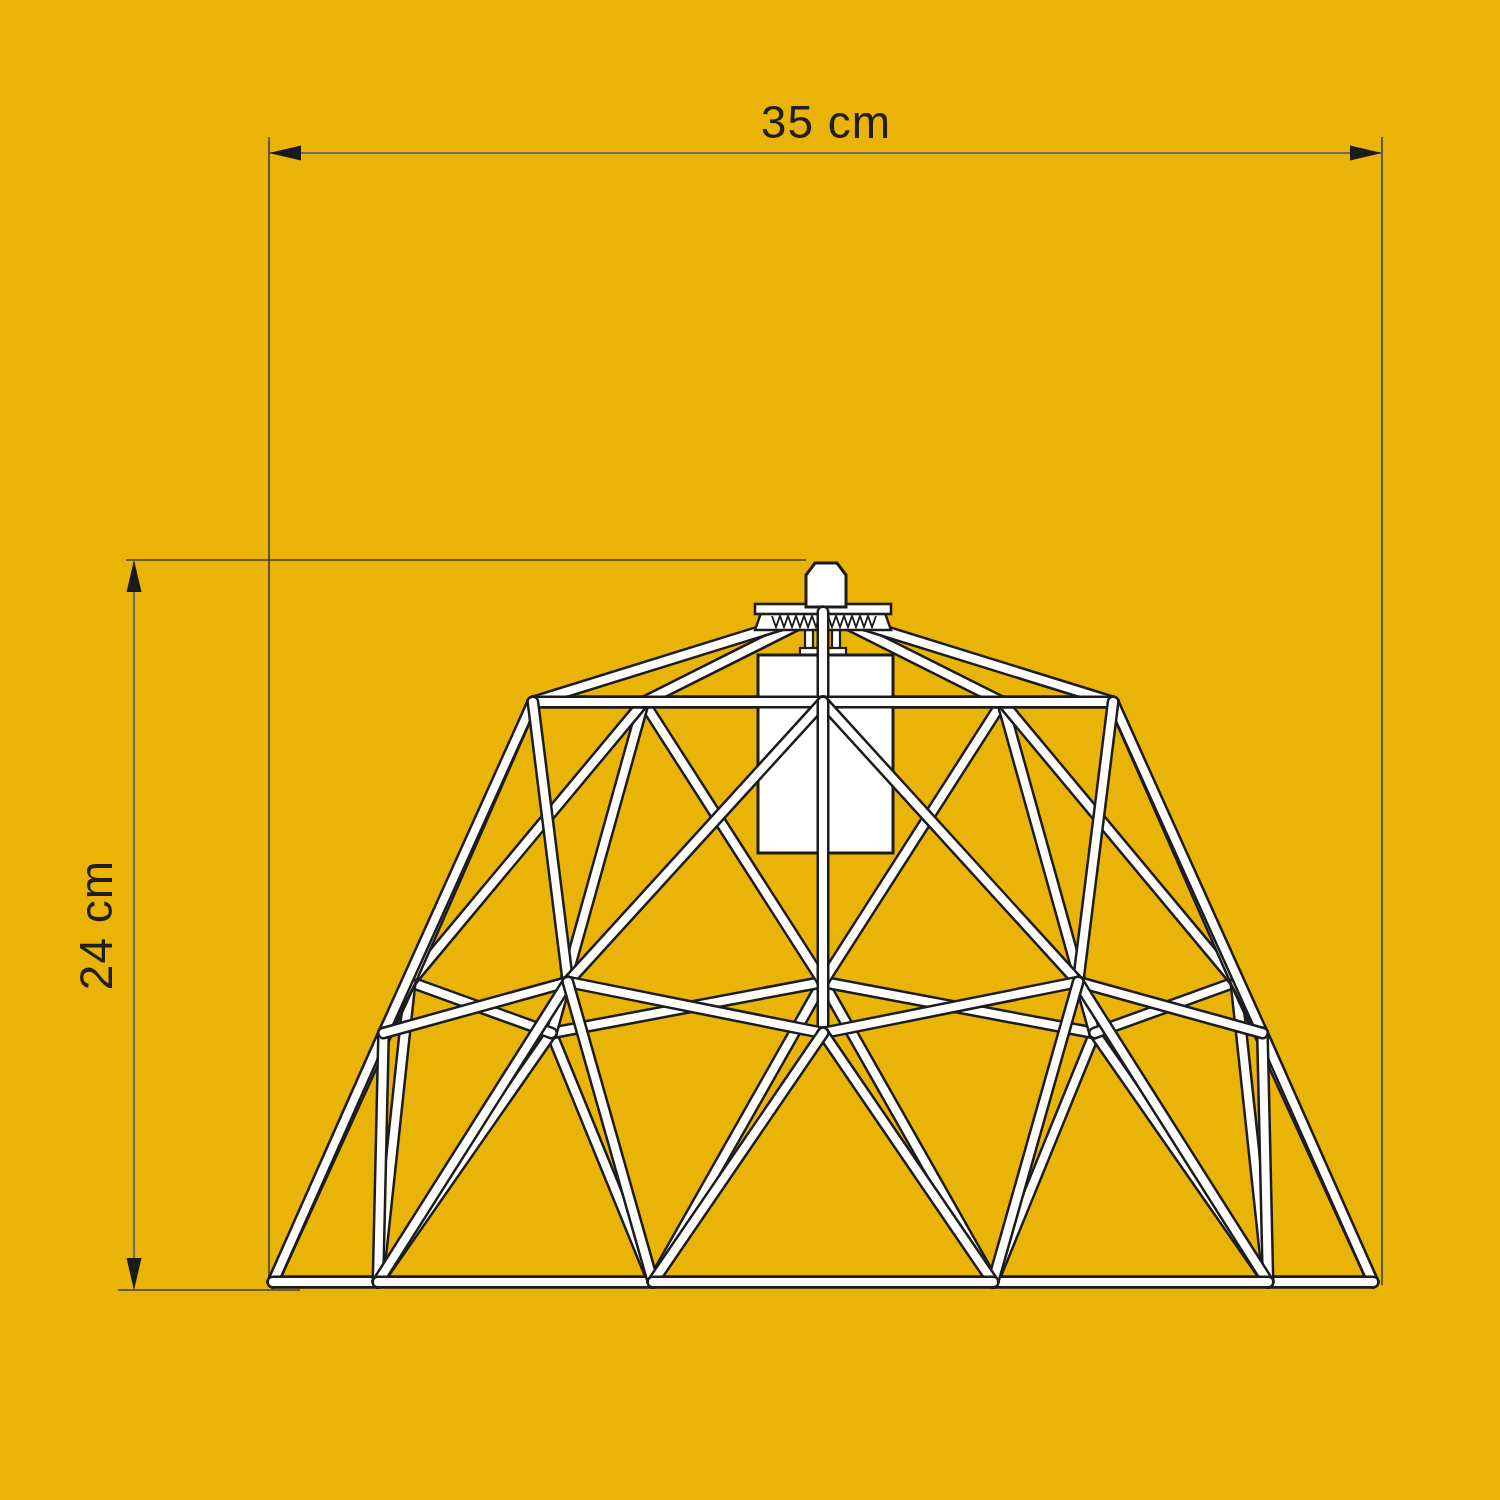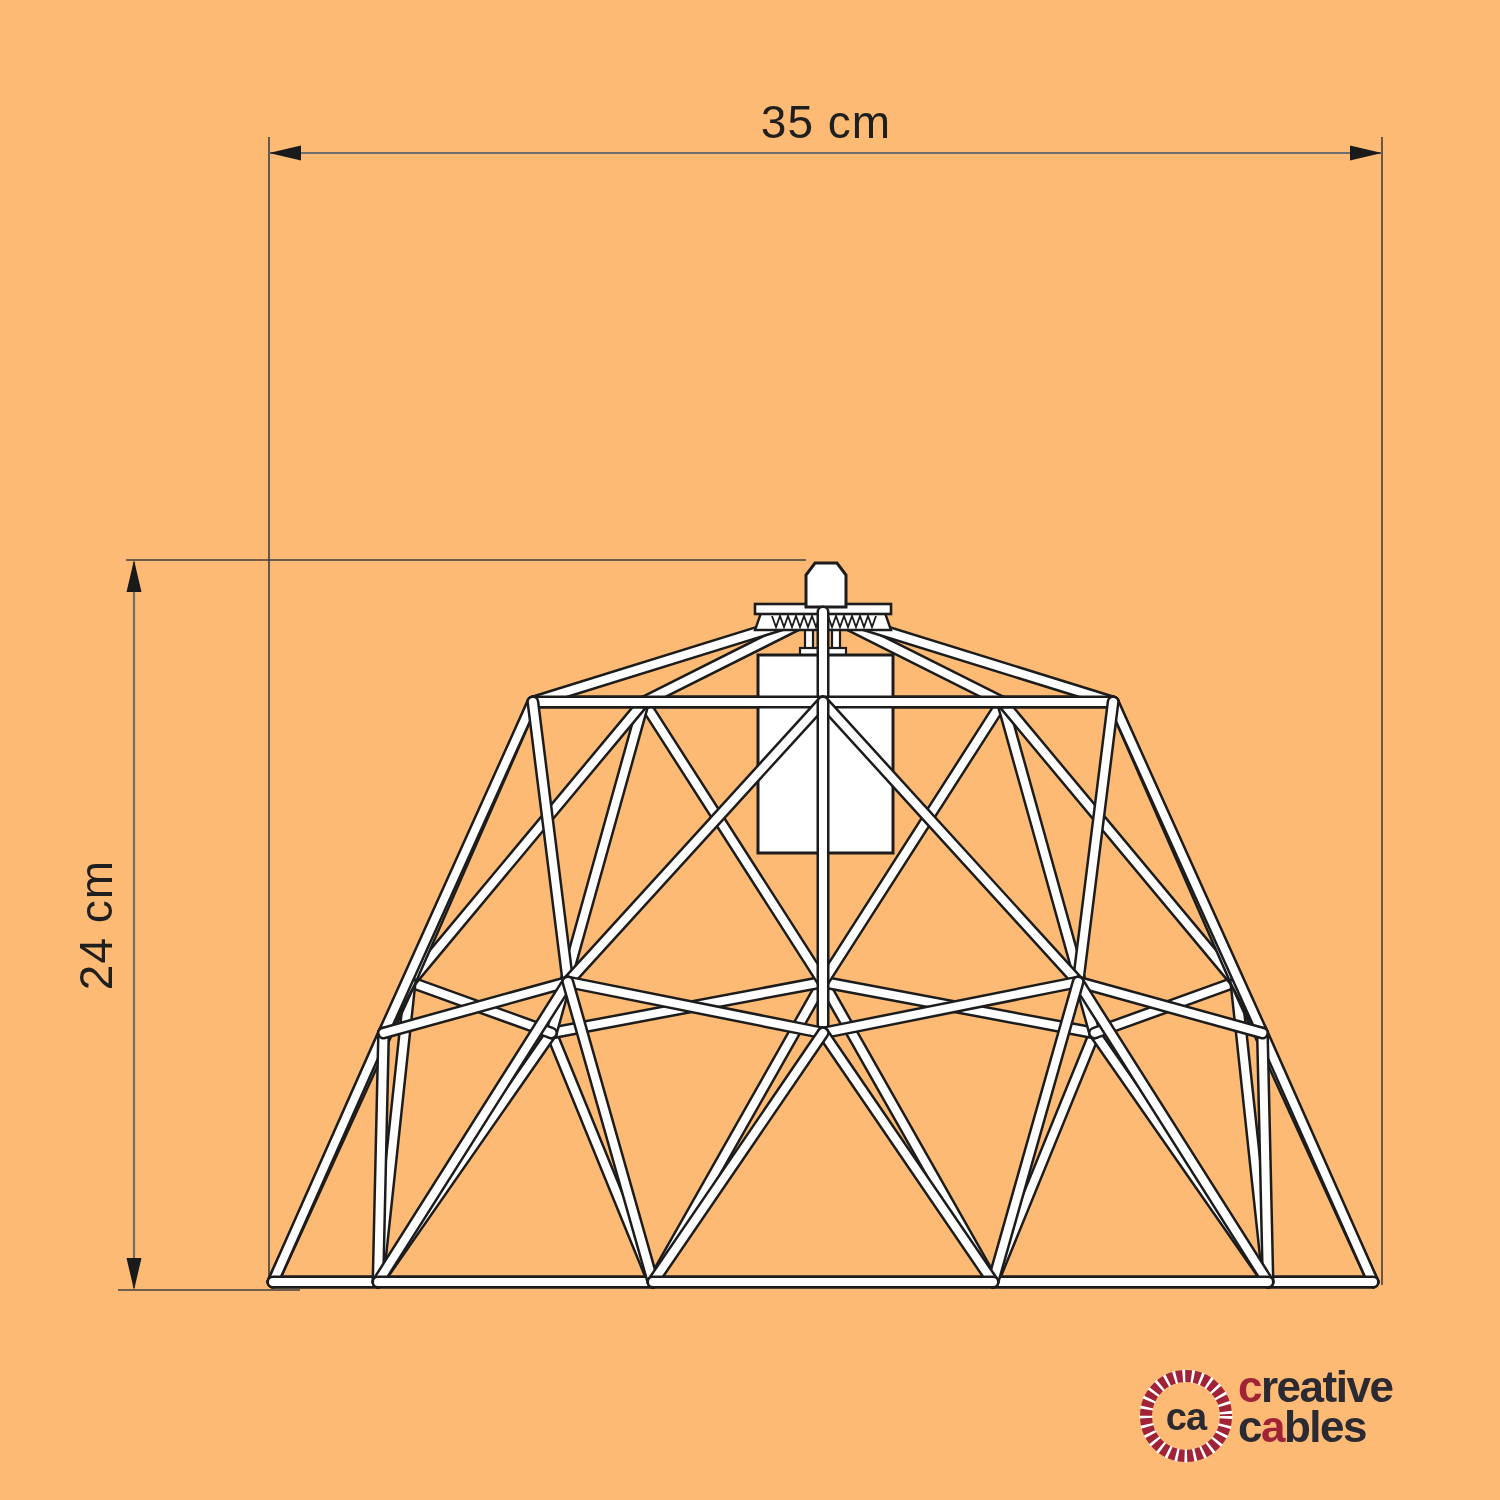--- a/index.html
+++ b/index.html
@@ -1,16 +1,16 @@
 <!DOCTYPE html>
 <html><head>
 <meta charset="utf-8">
 <style>
   html,body{margin:0;padding:0;background:#ffffff;}
-  #stage{position:relative;width:1500px;height:1500px;background:#fdba74;overflow:hidden;
+  #stage{position:relative;width:1500px;height:1500px;background:#eab308;overflow:hidden;
          font-family:"Liberation Sans","DejaVu Sans",sans-serif;}
   svg{position:absolute;left:0;top:0;}
   .dim-line{stroke:#6e6e6e;stroke-width:2.2;fill:none;}
   .ext-line{stroke:#3f3f3f;stroke-width:1.6;fill:none;}
   .arrow{fill:#1a1a1a;stroke:none;}
   .dim-text{font-size:46px;fill:#1f1f1f;letter-spacing:1px;}
   .outline{fill:#ffffff;stroke:#1c1c1c;}
   #logo{position:absolute;left:1128px;top:1358px;width:330px;height:120px;}
   #logo-words{position:absolute;left:110px;top:9px;font-weight:bold;font-size:44px;
               line-height:40px;letter-spacing:-1.5px;color:#2b2a32;white-space:nowrap;}
@@ -189,24 +189,13 @@
         <line x1="567.9" y1="982.0" x2="653.0" y2="1282.0" stroke="#ffffff" stroke-width="8" stroke-linecap="round"></line>
         <line x1="823.0" y1="1033.0" x2="993.0" y2="1282.0" stroke="#1c1c1c" stroke-width="13" stroke-linecap="round"></line>
         <line x1="823.0" y1="1033.0" x2="993.0" y2="1282.0" stroke="#ffffff" stroke-width="8" stroke-linecap="round"></line>
         <line x1="823.0" y1="1033.0" x2="653.0" y2="1282.0" stroke="#1c1c1c" stroke-width="13" stroke-linecap="round"></line>
         <line x1="823.0" y1="1033.0" x2="653.0" y2="1282.0" stroke="#ffffff" stroke-width="8" stroke-linecap="round"></line>
         <line x1="653.0" y1="1282.0" x2="993.0" y2="1282.0" stroke="#1c1c1c" stroke-width="13" stroke-linecap="round"></line>
         <line x1="653.0" y1="1282.0" x2="993.0" y2="1282.0" stroke="#ffffff" stroke-width="8" stroke-linecap="round"></line>
       </g>
   </svg>
 
-  <div id="logo">
-    <svg id="logo-badge" width="105" height="110">
-      <circle cx="58" cy="58" r="40" fill="none" stroke="#a02337" stroke-width="12"></circle>
-      <circle cx="58" cy="58" r="40" fill="none" stroke="#ffffff" stroke-width="13" stroke-dasharray="2.6 6.2"></circle>
-      <text x="58" y="72" text-anchor="middle" font-size="38" font-weight="bold" fill="#2b2a32" letter-spacing="-1">ca</text>
-    </svg>
-    <div id="logo-words">
-      <div><span class="accent">c</span><span>reative</span></div>
-      <div><span>c</span><span class="accent">a</span><span>bles</span></div>
-    </div>
-  </div>
 </div>
 
 </body></html>

